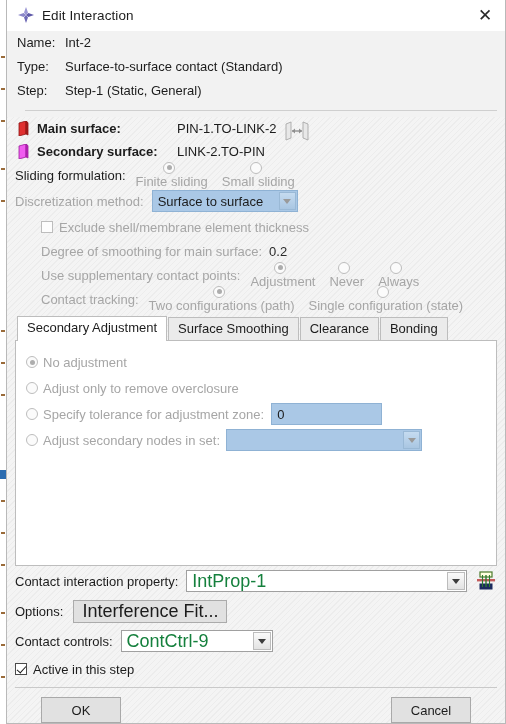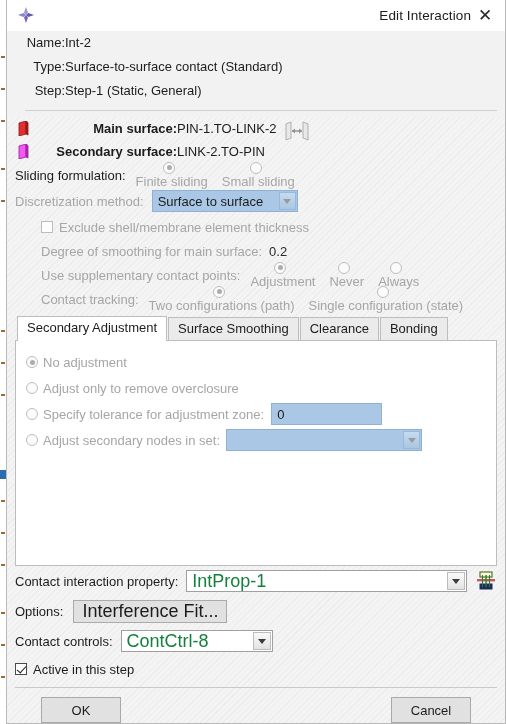--- a/index.html
+++ b/index.html
@@ -6,21 +6,20 @@
     margin: 0; padding: 0;
     width: 506px; height: 724px;
     overflow: hidden;
     background: #ffffff;
     font-family: "Liberation Sans", sans-serif;
   }
   #root {
     position: relative;
     width: 414px; height: 724px;
     background: #f2f2f2;
-    text-align: right;
   }
 
   
   .bg-sliver {
     position: absolute; left: 0; top: 0;
     width: 6px; height: 724px;
     background: #ffffff;
     border-right: 1px solid #c8c8c8;
     overflow: hidden;
   }
@@ -461,21 +460,21 @@
       </div>
 
       <div class="row">
         <span class="lbl" style="margin-right:10px">Options:</span>
         <span class="btn-flat">Interference Fit...</span>
       </div>
 
       <div class="row">
         <span class="lbl" style="margin-right:8px">Contact controls:</span>
         <span class="combo-white" style="width:152px">
-          <span>ContCtrl-8</span>
+          <span>ContCtrl-9</span>
           <span class="arrowbox">
               <span class="caret dark"></span>
             </span>
         </span>
       </div>
 
       <div class="row" style="height:26px">
         <span class="cbox dark checked"></span>
         <span class="lbl">Active in this step</span>
       </div>

